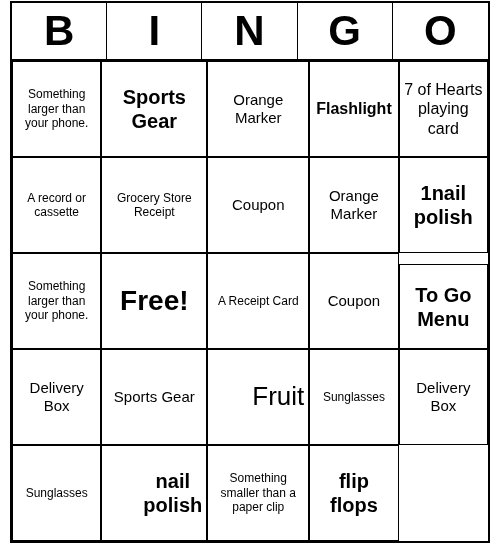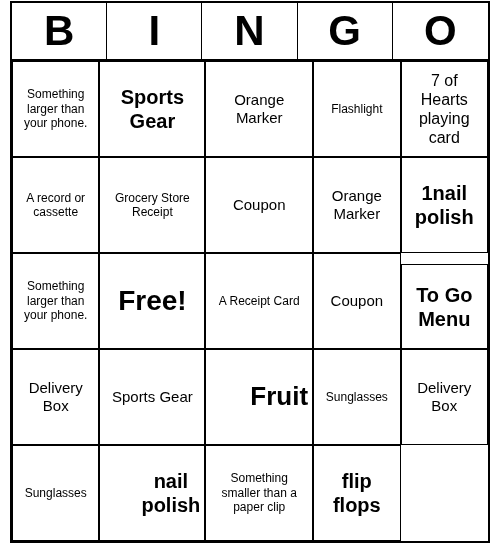--- a/index.html
+++ b/index.html
@@ -60,35 +60,35 @@
   <div class="bingo-header-cell">B</div>
       <div class="bingo-header-cell">I</div>
       <div class="bingo-header-cell">N</div>
       <div class="bingo-header-cell">G</div>
       <div class="bingo-header-cell">O</div>
     </div>
   <div class="bingo-grid">
   <div class="bingo-cell" style="font-size: 12px;">Something larger than your phone.</div>
       <div class="bingo-cell" style="font-size: 20px; font-weight: bold; line-height: 1.2;">Sports Gear</div>
       <div class="bingo-cell" style="font-size: 15px; font-weight: normal;">Orange Marker</div>
-      <div class="bingo-cell" style="font-size: 12px;">Flashlight</div>
+      <div class="bingo-cell" style="font-size: 16px; font-weight: bold;">Flashlight</div>
       <div class="bingo-cell" style="font-size: 16px;">7 of Hearts playing card</div>
       <div class="bingo-cell" style="font-size: 12px;">A record or cassette</div>
       <div class="bingo-cell" style="font-size: 12px;">Grocery Store Receipt</div>
       <div class="bingo-cell" style="font-size: 15px; font-weight: normal;">Coupon</div>
       <div class="bingo-cell" style="font-size: 15px; font-weight: normal;">Orange Marker</div>
       <div class="bingo-cell" style="font-size: 20px; font-weight: bold; line-height: 1.2;">1nail polish</div>
       <div class="bingo-cell" style="font-size: 12px;">Something larger than your phone.</div>
       <div class="bingo-cell free" style="font-size: 28px; font-weight: bold;">Free!</div>
       <div class="bingo-cell" style="font-size: 12px;">A Receipt Card</div>
       <div class="bingo-cell" style="font-size: 15px; font-weight: normal;">Coupon</div>
       <div class="bingo-cell" style="font-size: 20px; font-weight: bold; line-height: 1.2; margin-top: 11px;">To Go Menu</div>
       <div class="bingo-cell" style="font-size: 15px; font-weight: normal;">Delivery Box</div>
       <div class="bingo-cell" style="font-size: 15px; font-weight: normal;">Sports Gear</div>
-      <div class="bingo-cell" style="font-size: 26px; font-weight: bold; line-height: 1.2; padding-left: 44px;">Fruit</div>
+      <div class="bingo-cell" style="font-size: 26px; font-weight: normal; line-height: 1.2; padding-left: 44px;">Fruit</div>
       <div class="bingo-cell" style="font-size: 12px;">Sunglasses</div>
       <div class="bingo-cell" style="font-size: 15px; font-weight: normal;">Delivery Box</div>
       <div class="bingo-cell" style="font-size: 12px;">Sunglasses</div>
       <div class="bingo-cell" style="font-size: 20px; font-weight: bold; line-height: 1.2; padding-left: 41px;">nail polish</div>
       <div class="bingo-cell" style="font-size: 12px;">Something smaller than a paper clip</div>
       <div class="bingo-cell" style="font-size: 20px; font-weight: bold; line-height: 1.2;">flip flops</div>
     </div>
 </div>
 
 </body></html>

